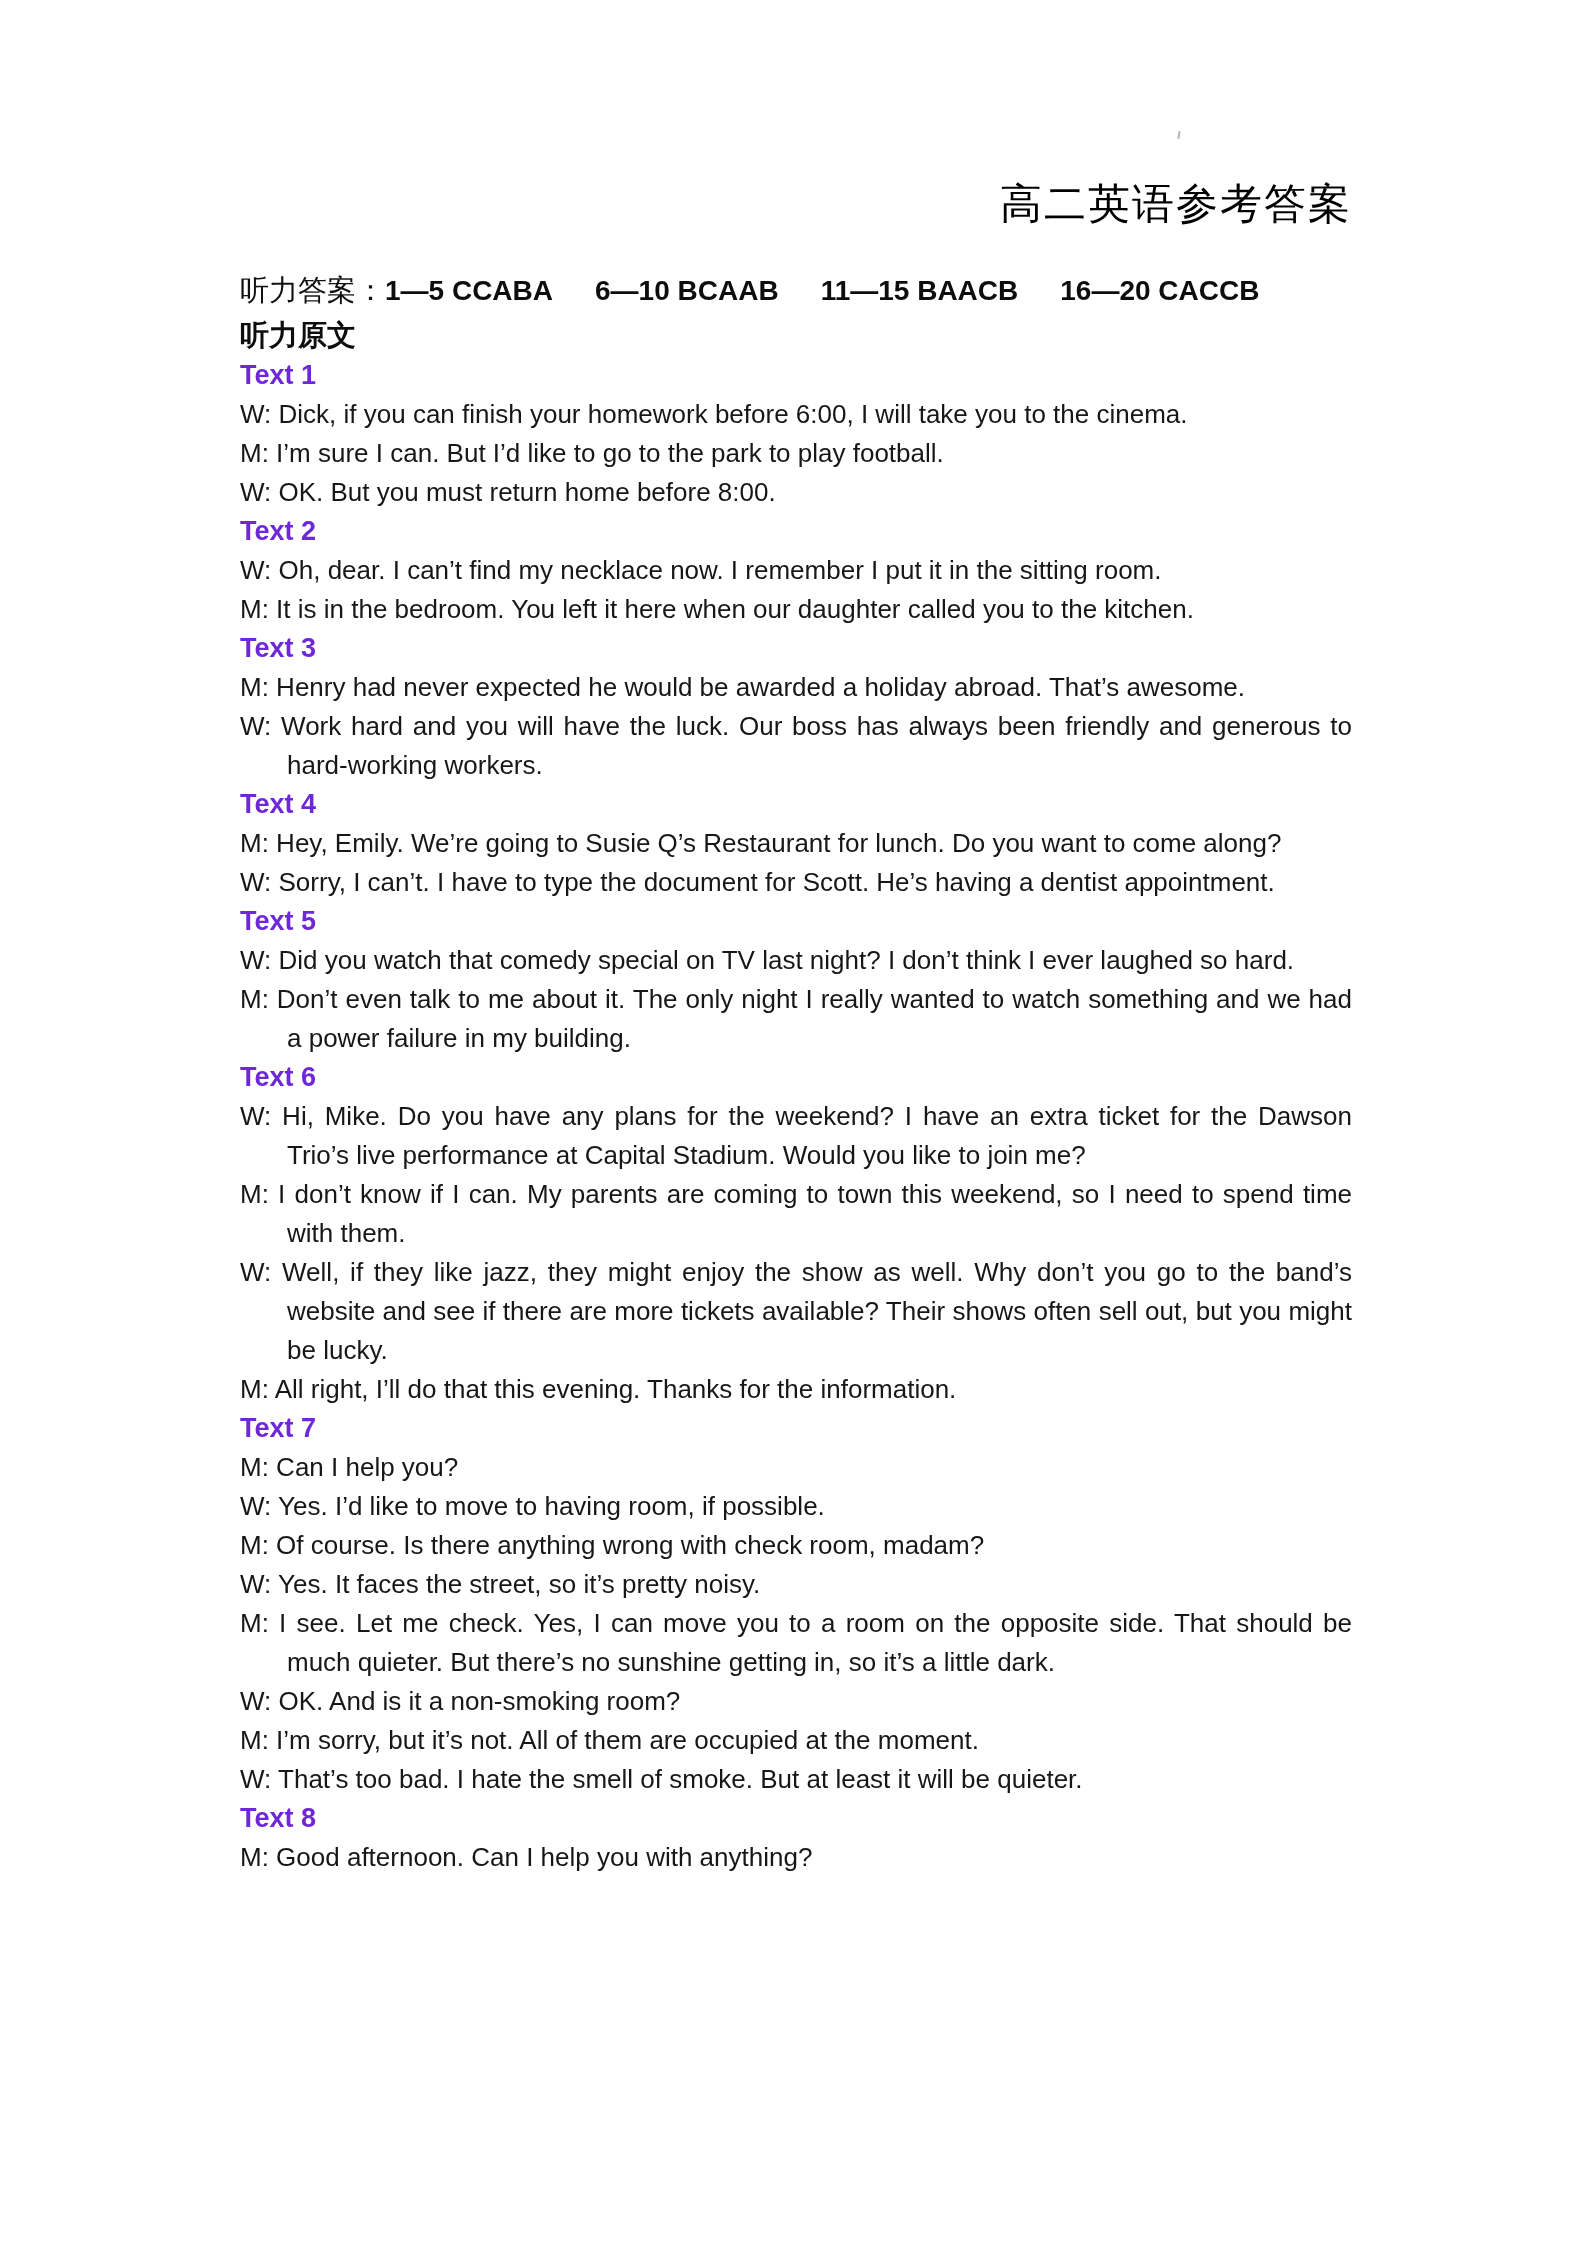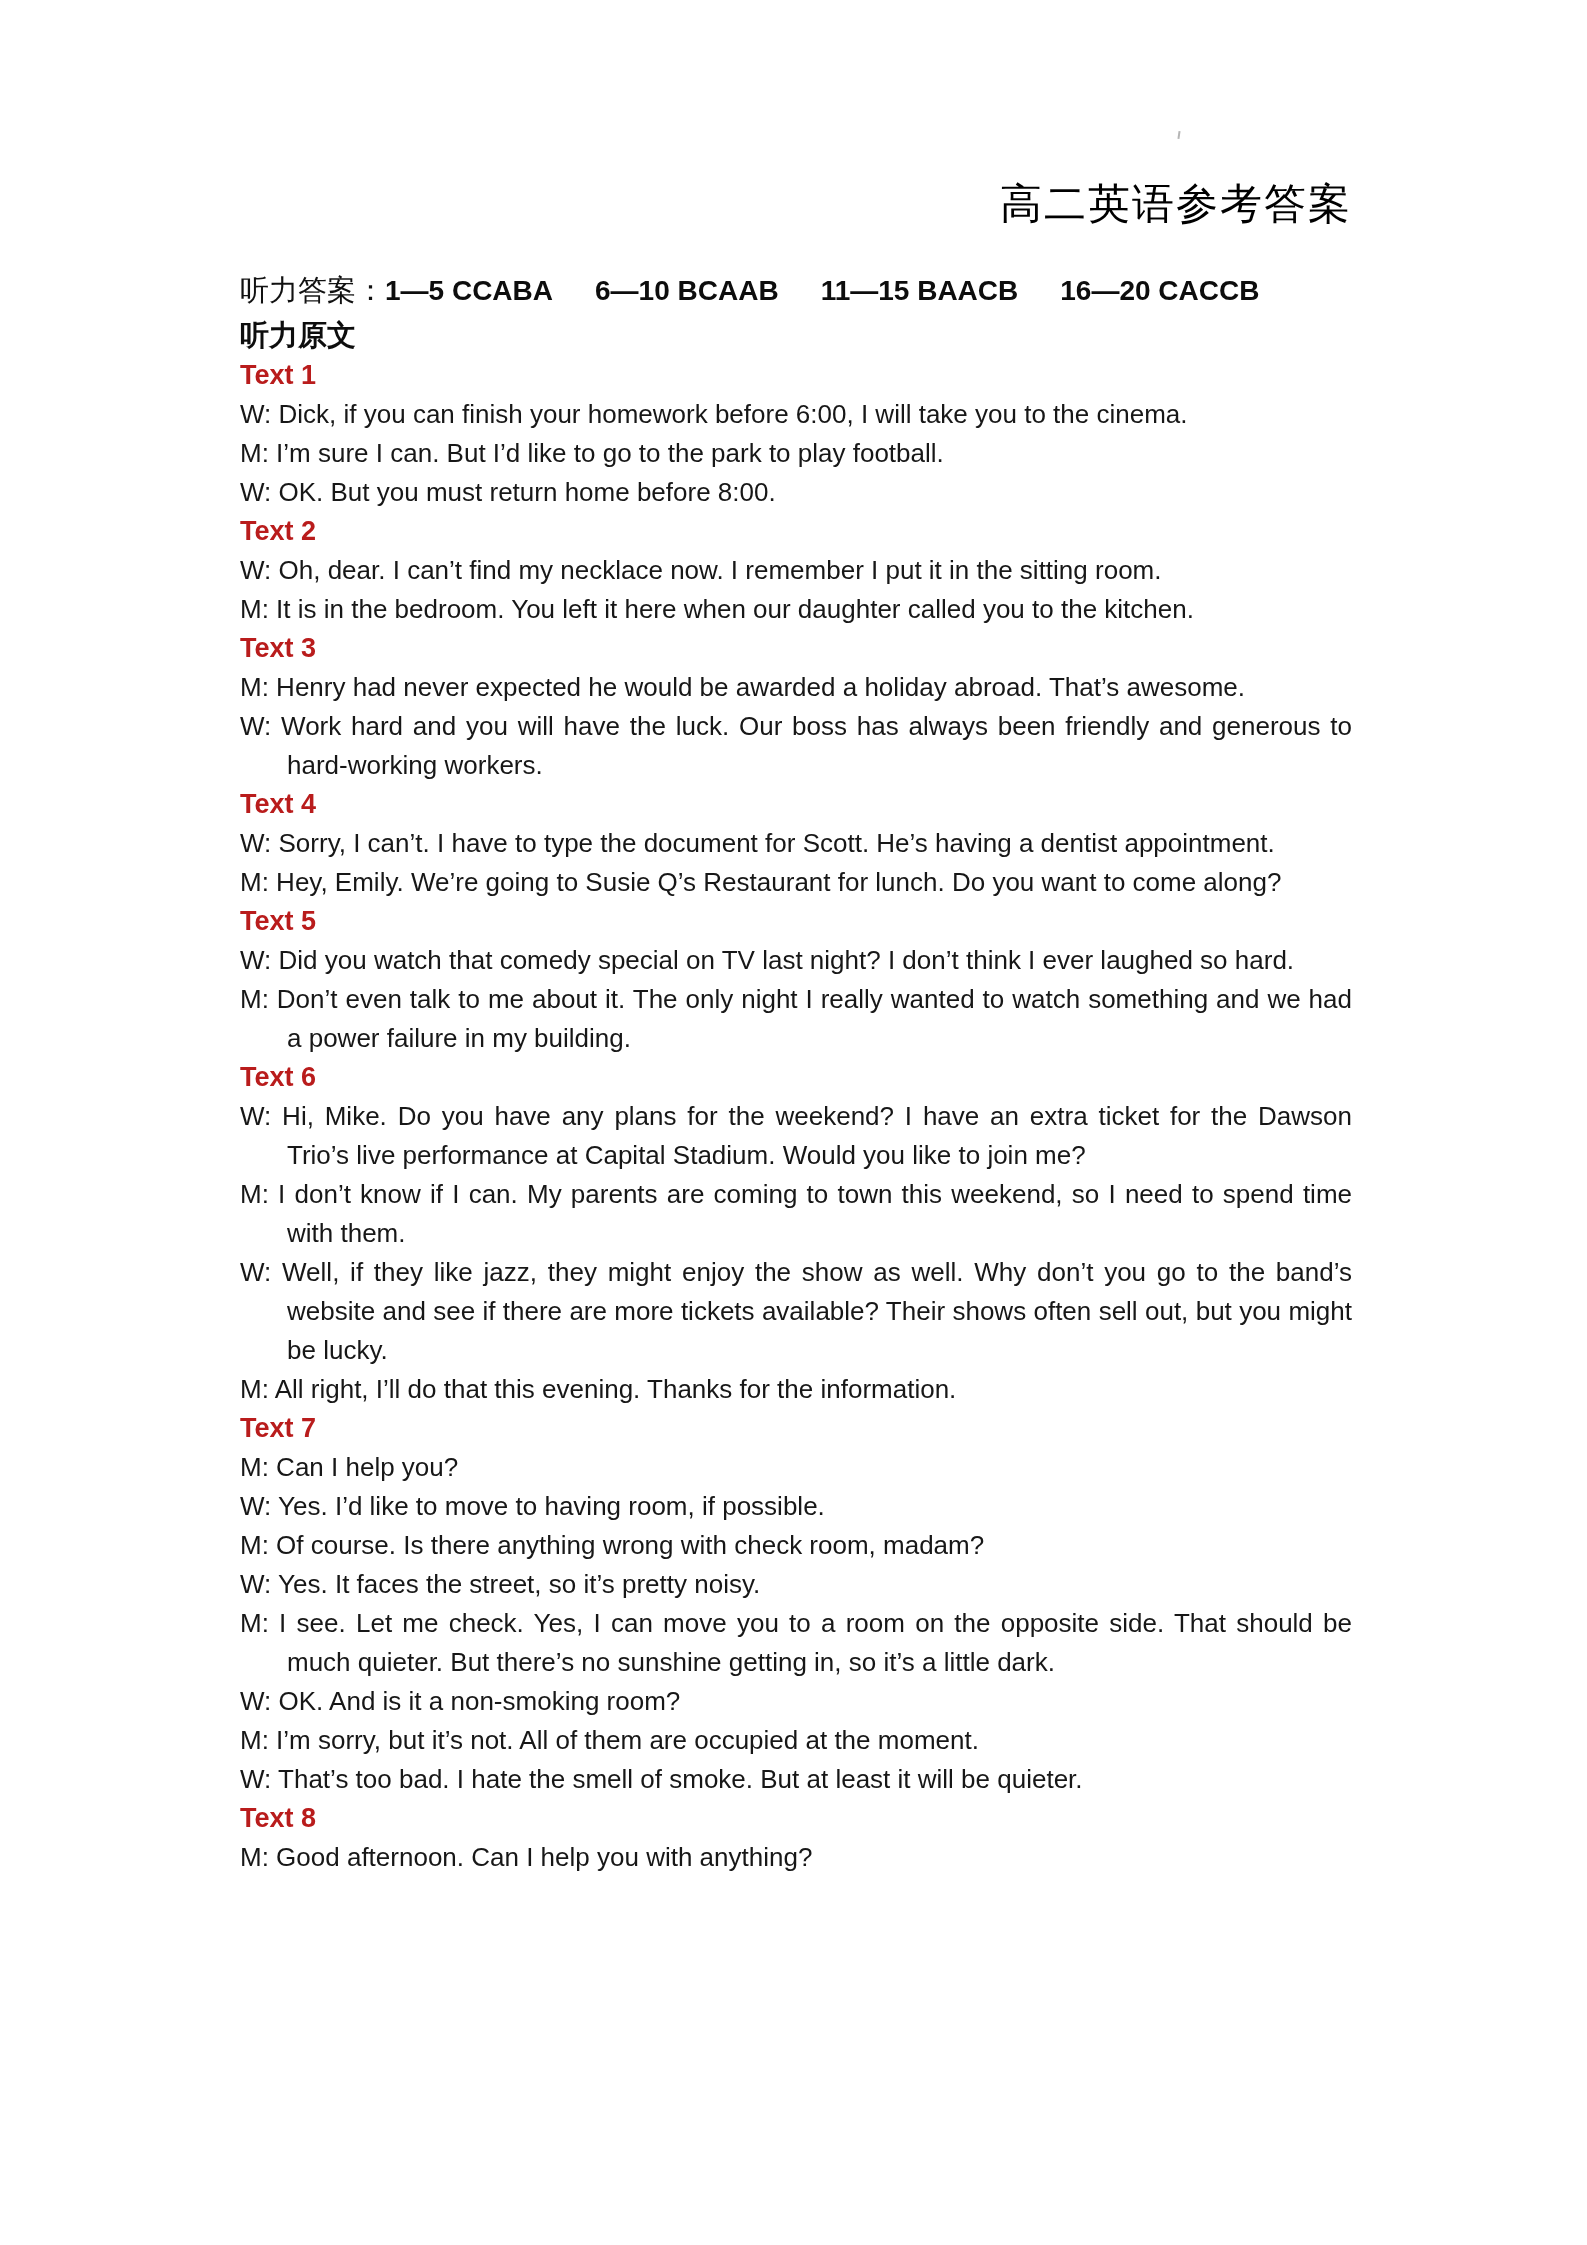--- a/index.html
+++ b/index.html
@@ -50,21 +50,21 @@
     font-size: 29px;
     font-weight: 700;
     line-height: 41px;
     color: #0d0d0d;
     font-family: Liberation Serif, serif;
   }
   .sec-heading {
     font-size: 27px;
     font-weight: 700;
     line-height: 39px;
-    color: #b91c1c;
+    color: #6d28d9;
   }
   .line {
     font-size: 26px;
     line-height: 39px;
     text-align: justify;
     color: #171717;
   }
   .line.hang {
     padding-left: 47px;
     text-indent: -47px;
@@ -95,22 +95,22 @@
         <div class="line">W: Dick, if you can finish your homework before 6:00, I will take you to the cinema.</div>
         <div class="line">M: I’m sure I can. But I’d like to go to the park to play football.</div>
         <div class="line">W: OK. But you must return home before 8:00.</div>
         <div class="sec-heading">Text 2</div>
         <div class="line">W: Oh, dear. I can’t find my necklace now. I remember I put it in the sitting room.</div>
         <div class="line">M: It is in the bedroom. You left it here when our daughter called you to the kitchen.</div>
         <div class="sec-heading">Text 3</div>
         <div class="line">M: Henry had never expected he would be awarded a holiday abroad. That’s awesome.</div>
         <div class="line hang">W: Work hard and you will have the luck. Our boss has always been friendly and generous to hard-working workers.</div>
         <div class="sec-heading">Text 4</div>
+        <div class="line">M: Hey, Emily. We’re going to Susie Q’s Restaurant for lunch. Do you want to come along?</div>
         <div class="line">W: Sorry, I can’t. I have to type the document for Scott. He’s having a dentist appointment.</div>
-        <div class="line">M: Hey, Emily. We’re going to Susie Q’s Restaurant for lunch. Do you want to come along?</div>
         <div class="sec-heading">Text 5</div>
         <div class="line">W: Did you watch that comedy special on TV last night? I don’t think I ever laughed so hard.</div>
         <div class="line hang">M: Don’t even talk to me about it. The only night I really wanted to watch something and we had a power failure in my building.</div>
         <div class="sec-heading">Text 6</div>
         <div class="line hang">W: Hi, Mike. Do you have any plans for the weekend? I have an extra ticket for the Dawson Trio’s live performance at Capital Stadium. Would you like to join me?</div>
         <div class="line hang">M: I don’t know if I can. My parents are coming to town this weekend, so I need to spend time with them.</div>
         <div class="line hang">W: Well, if they like jazz, they might enjoy the show as well. Why don’t you go to the band’s website and see if there are more tickets available? Their shows often sell out, but you might be lucky.</div>
         <div class="line">M: All right, I’ll do that this evening. Thanks for the information.</div>
         <div class="sec-heading">Text 7</div>
         <div class="line">M: Can I help you?</div>

